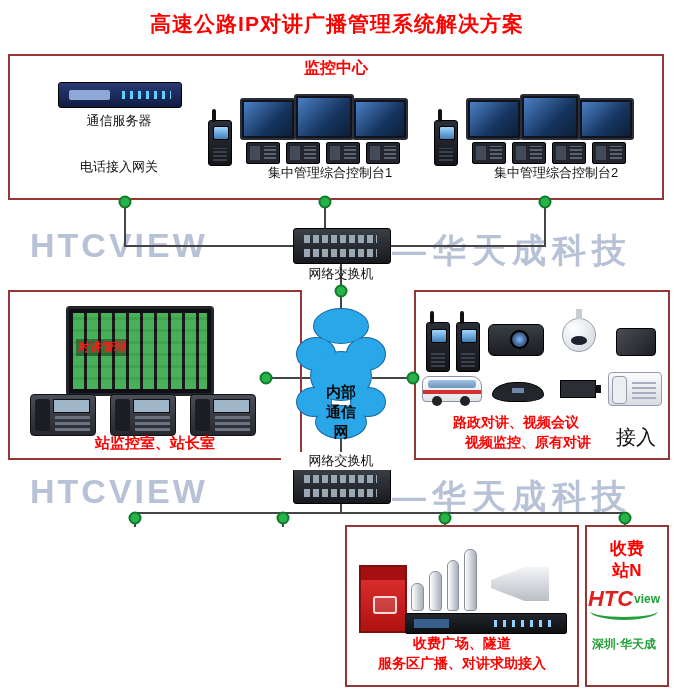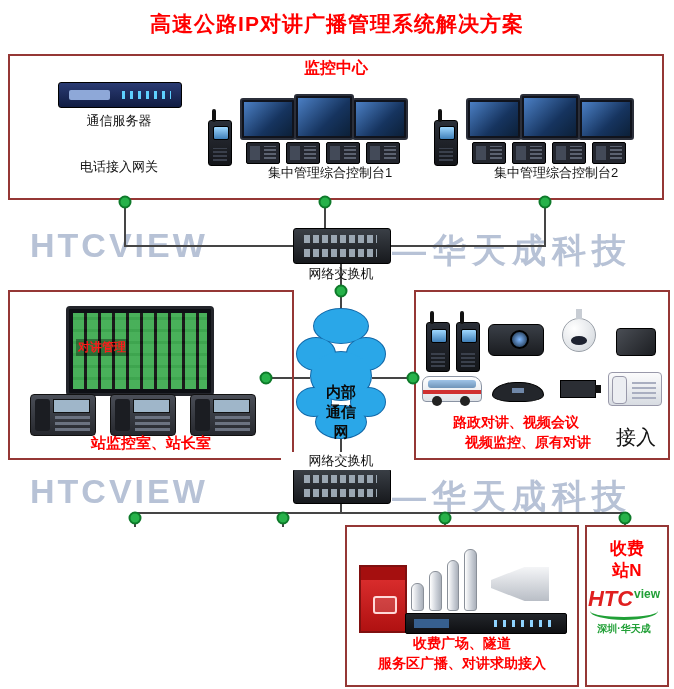--- a/index.html
+++ b/index.html
@@ -118,26 +118,26 @@
           border:1px solid #8a9099;border-radius:6px 6px 3px 3px;}
   .horn{background:linear-gradient(#f4f5f7,#b9bec6);
         clip-path:polygon(0 38%,58% 0,100% 0,100% 100%,58% 100%,0 62%);
         filter:drop-shadow(0 1px 1px rgba(0,0,0,.4));}
   .amp{background:linear-gradient(#23262b,#0e0f12);border:1px solid #000;border-radius:2px;}
   .amp::before{content:"";position:absolute;left:55%;top:30%;width:38%;height:40%;
       background:repeating-linear-gradient(90deg,#8fd3ff 0 3px,transparent 3px 9px);}
   .amp::after{content:"";position:absolute;left:5%;top:28%;width:22%;height:44%;background:#37608f;}
   
   .logo{position:absolute;display:flex;flex-direction:column;align-items:center;z-index:3;}
-  .logo .brandrow{display:flex;align-items:flex-start;gap:1px;line-height:1;}
+  .logo .brandrow{display:flex;align-items:center;gap:1px;line-height:1;}
   .logo .htc{color:#e02020;font-size:22px;font-weight:bold;font-style:italic;letter-spacing:0px;}
   .logo .view{color:#21a037;font-size:12px;font-weight:bold;}
   .logo .swoosh{width:68px;height:9px;border-bottom:3px solid #21a037;
                 border-radius:0 0 50% 50%/0 0 9px 9px;margin-top:-2px;}
-  .logo .tagline{color:#21a037;font-size:10px;font-weight:bold;margin-top:2px;white-space:nowrap;}
+  .logo .tagline{color:#21a037;font-size:12px;font-weight:bold;margin-top:16px;white-space:nowrap;}
 </style>
 </head>
 <body>
 
 <div class="page">
 
   <div class="title">高速公路IP对讲广播管理系统解决方案</div>
 
   <div class="wm wm-lat" style="left:30px;top:226px;">HTCVIEW</div>
   <div class="wm wm-cjk" style="left:392px;top:228px;">—华天成科技</div>
@@ -202,21 +202,21 @@
       <div class="phone-sm" style="left:78px;top:50px;width:32px;height:20px;"></div>
       <div class="phone-sm" style="left:118px;top:50px;width:32px;height:20px;"></div>
       <div class="phone-sm" style="left:158px;top:50px;width:32px;height:20px;"></div>
     </div>
     <div class="lbl" style="left:456px;top:108px;width:180px;">集中管理综合控制台2</div>
   </div>
 
   <div class="switch" style="left:293px;top:228px;width:96px;height:34px;"></div>
   <div class="lbl" style="left:281px;top:265px;width:120px;">网络交换机</div>
 
-  <div class="box" style="left:8px;top:290px;width:282px;height:166px;">
+  <div class="box" style="left:8px;top:290px;width:282px;height:166px;padding-left:8px;">
     <div class="dev big-screen" style="left:56px;top:14px;width:142px;height:84px;">
       <div class="screen-grid"></div>
       <div class="screen-title">对讲管理</div>
     </div>
     <div class="dev desk-phone" style="left:20px;top:102px;width:64px;height:40px;">
         <i class="keys"></i>
       </div>
     <div class="dev desk-phone" style="left:100px;top:102px;width:64px;height:40px;">
         <i class="keys"></i>
       </div>

